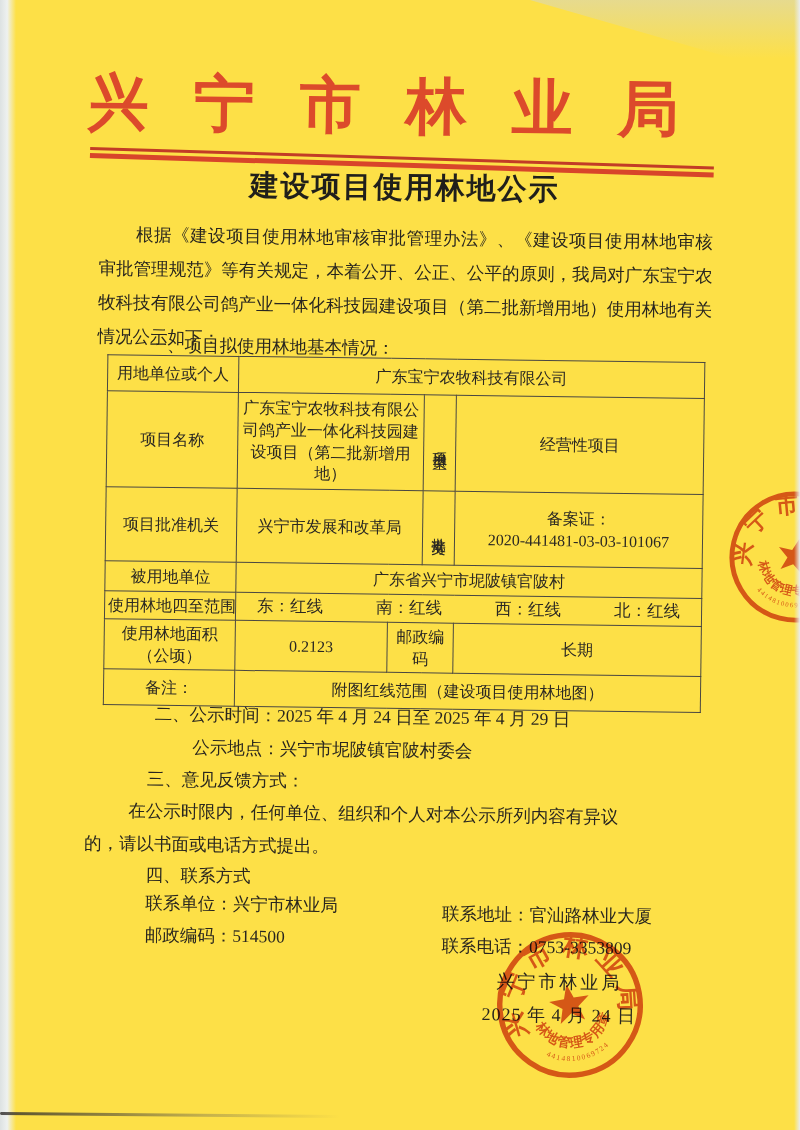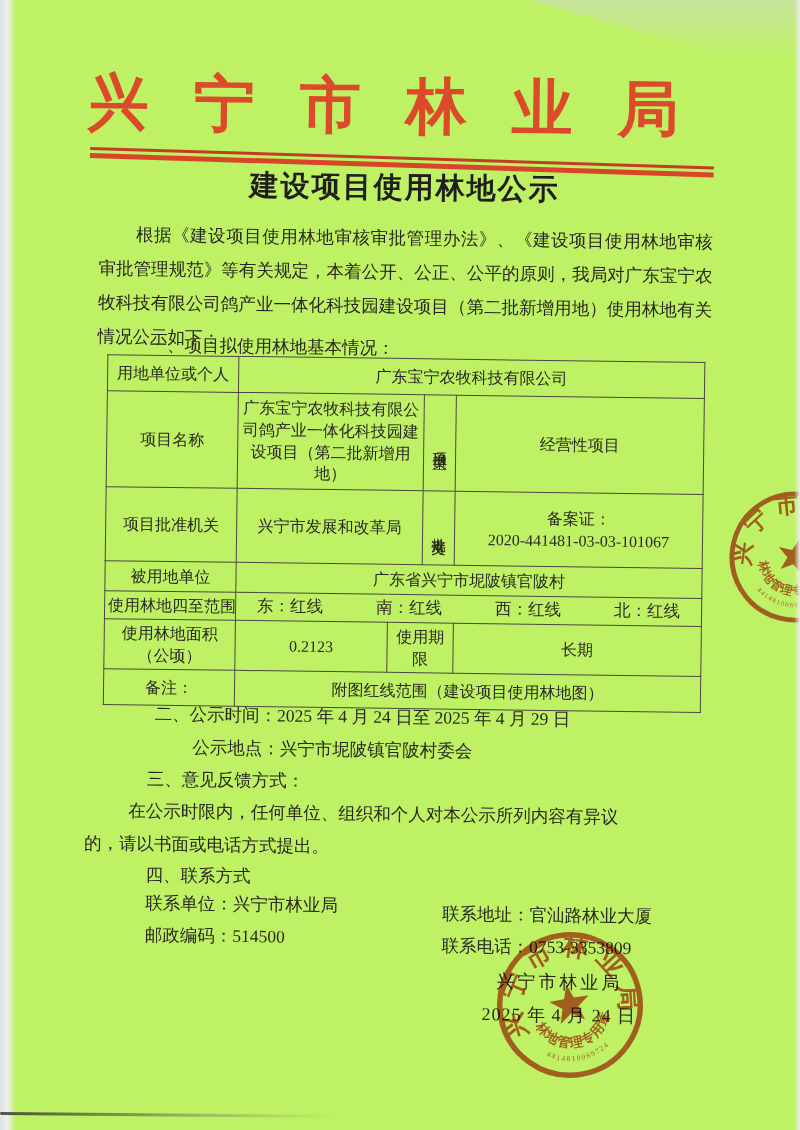--- a/index.html
+++ b/index.html
@@ -3,21 +3,21 @@
 <meta charset="utf-8">
 <style>
   html,body{margin:0;padding:0;}
   body{
     width:800px;height:1130px;overflow:hidden;
     background:#f2f4f4;
     font-family:"Liberation Serif","DejaVu Serif",serif;
   }
   .canvas{
     position:relative;width:800px;height:1130px;overflow:hidden;
-    background:#bef264;
+    background:#fde047;
   }
   
   .edge-left{position:absolute;left:0;top:0;width:16px;height:100%;
     background:linear-gradient(90deg,#dde2e2 0%,#eef1f0 45%,rgba(255,255,255,0) 100%);z-index:5;}
   .edge-right{position:absolute;right:0;top:0;width:6px;height:100%;
     background:linear-gradient(270deg,#e9eded,rgba(255,255,255,0));z-index:5;}
   .corner-tr{position:absolute;top:0;right:0;width:300px;height:78px;
     background:linear-gradient(to bottom,rgba(208,213,213,.5),rgba(255,255,255,0) 75%);
     clip-path:polygon(10% 0,100% 0,100% 100%);z-index:4;}
   .edge-bottom{position:absolute;left:0;top:1112px;width:340px;height:3px;
@@ -152,21 +152,21 @@
             <span>东：红线</span>
             <span>南：红线</span>
             <span>西：红线</span>
             <span>北：红线</span>
           </div>
         </td>
       </tr>
       <tr class="r6">
         <td>使用林地面积（公顷）</td>
         <td>0.2123</td>
-        <td colspan="2">使用期限</td>
+        <td colspan="2">邮政编码</td>
         <td>长期</td>
       </tr>
       <tr class="r7">
         <td>备注：</td>
         <td colspan="4">附图红线范围（建设项目使用林地图）</td>
       </tr>
     </tbody>
       </table>
 
     <p class="line" id="l-two">二、公示时间：2025 年 4 月 24 日至 2025 年 4 月 29 日</p>

